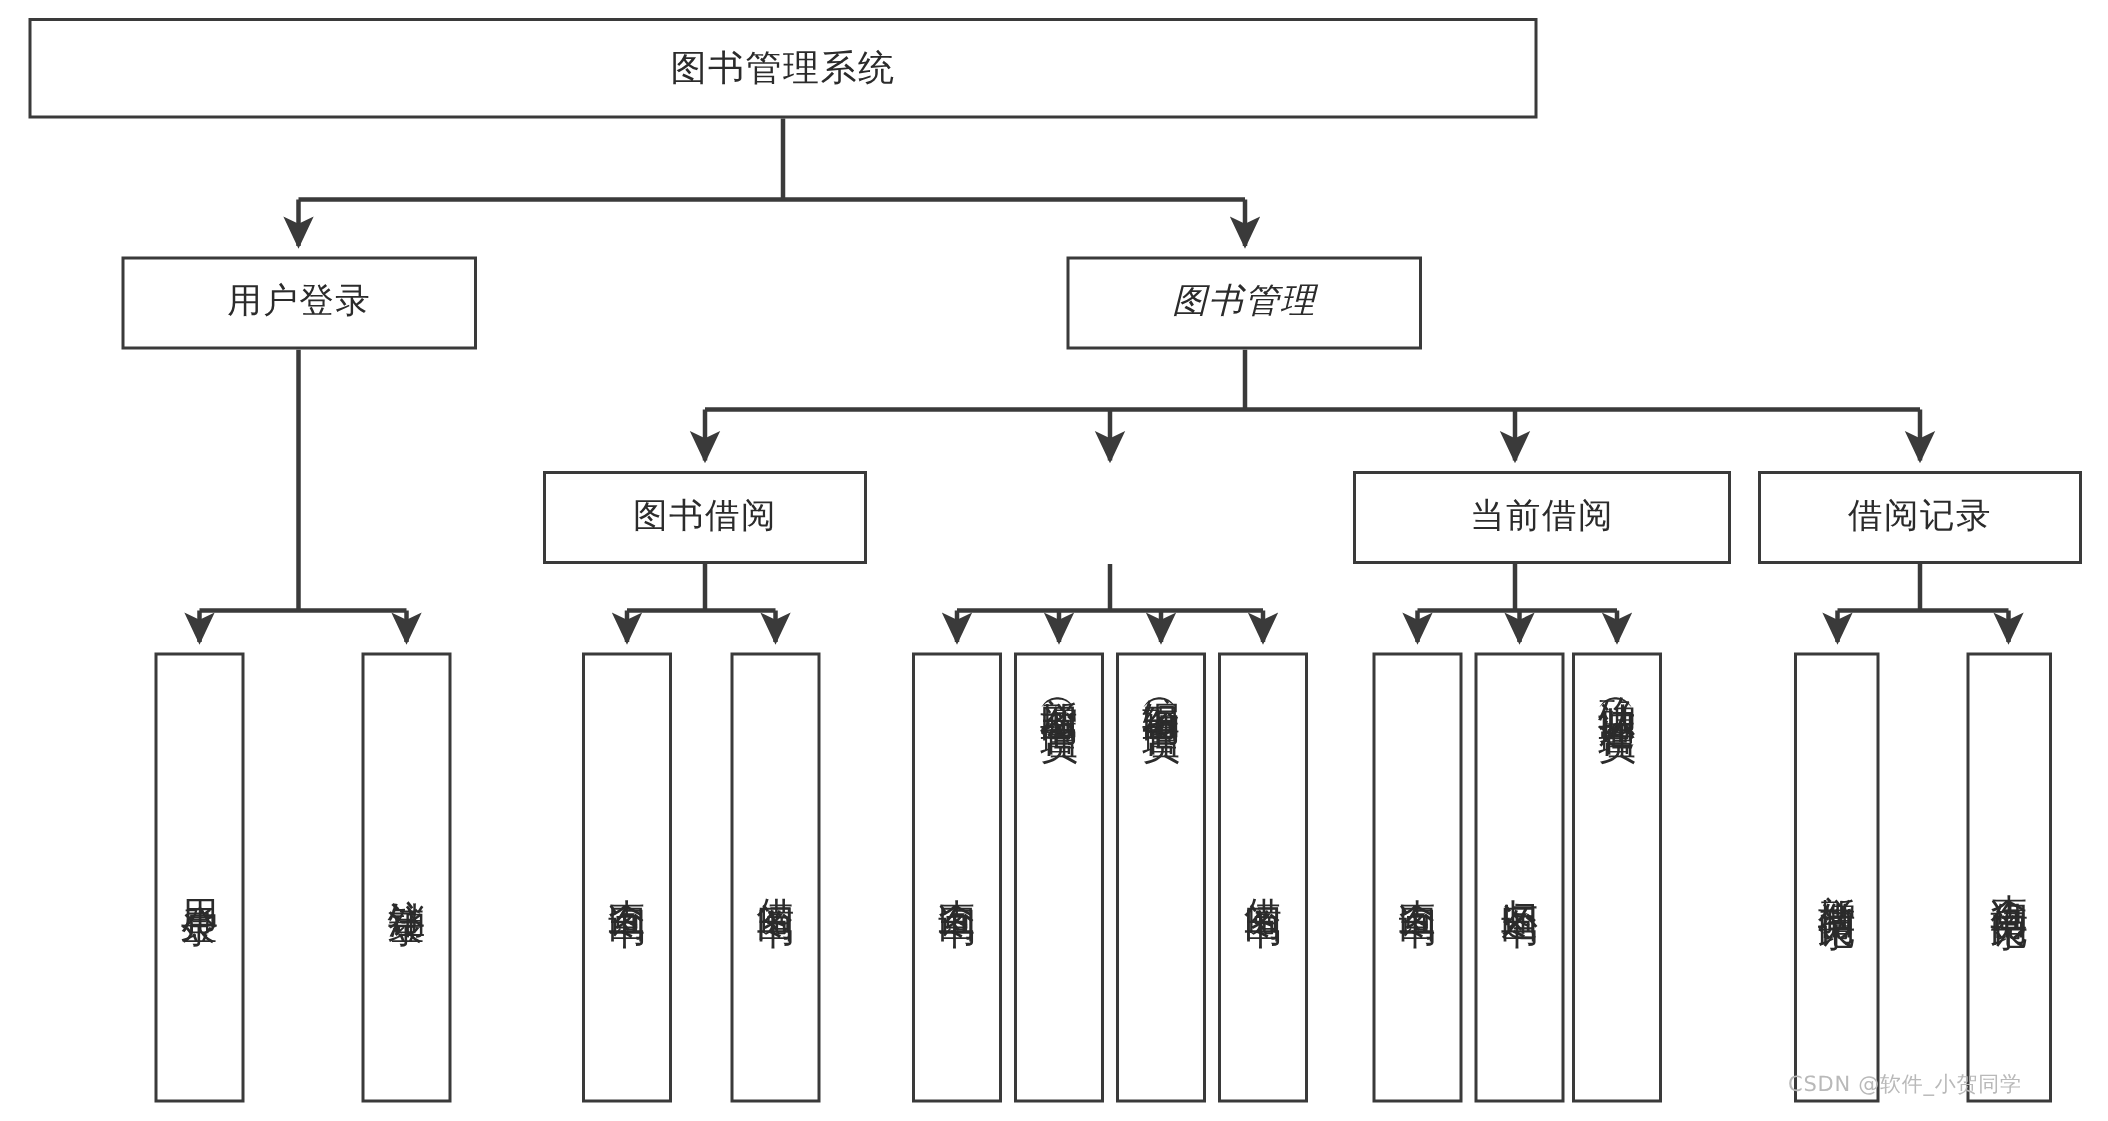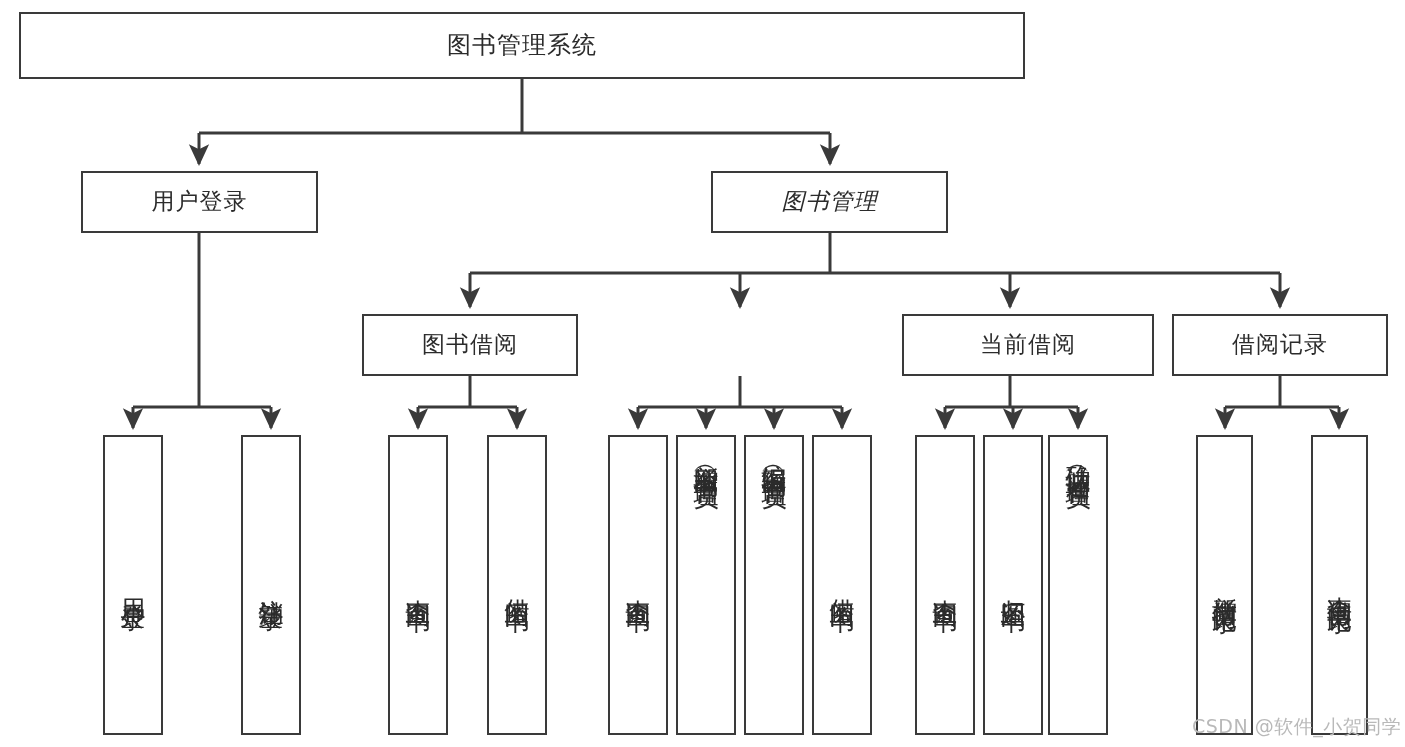--- a/index.html
+++ b/index.html
@@ -64,21 +64,21 @@
     white-space: nowrap;
   }
   .node.vert.center-text {
     align-items: center;
     padding-top: 0;
   }
   .watermark {
     position: absolute;
     left: 1192px;
     top: 714px;
-    font-size: 19px;
+    font-size: 14px;
     color: #b9b9b9;
     white-space: nowrap;
     letter-spacing: 0.5px;
   }
 </style>
 </head>
 <body>
 
 <div id="diagram">
 

